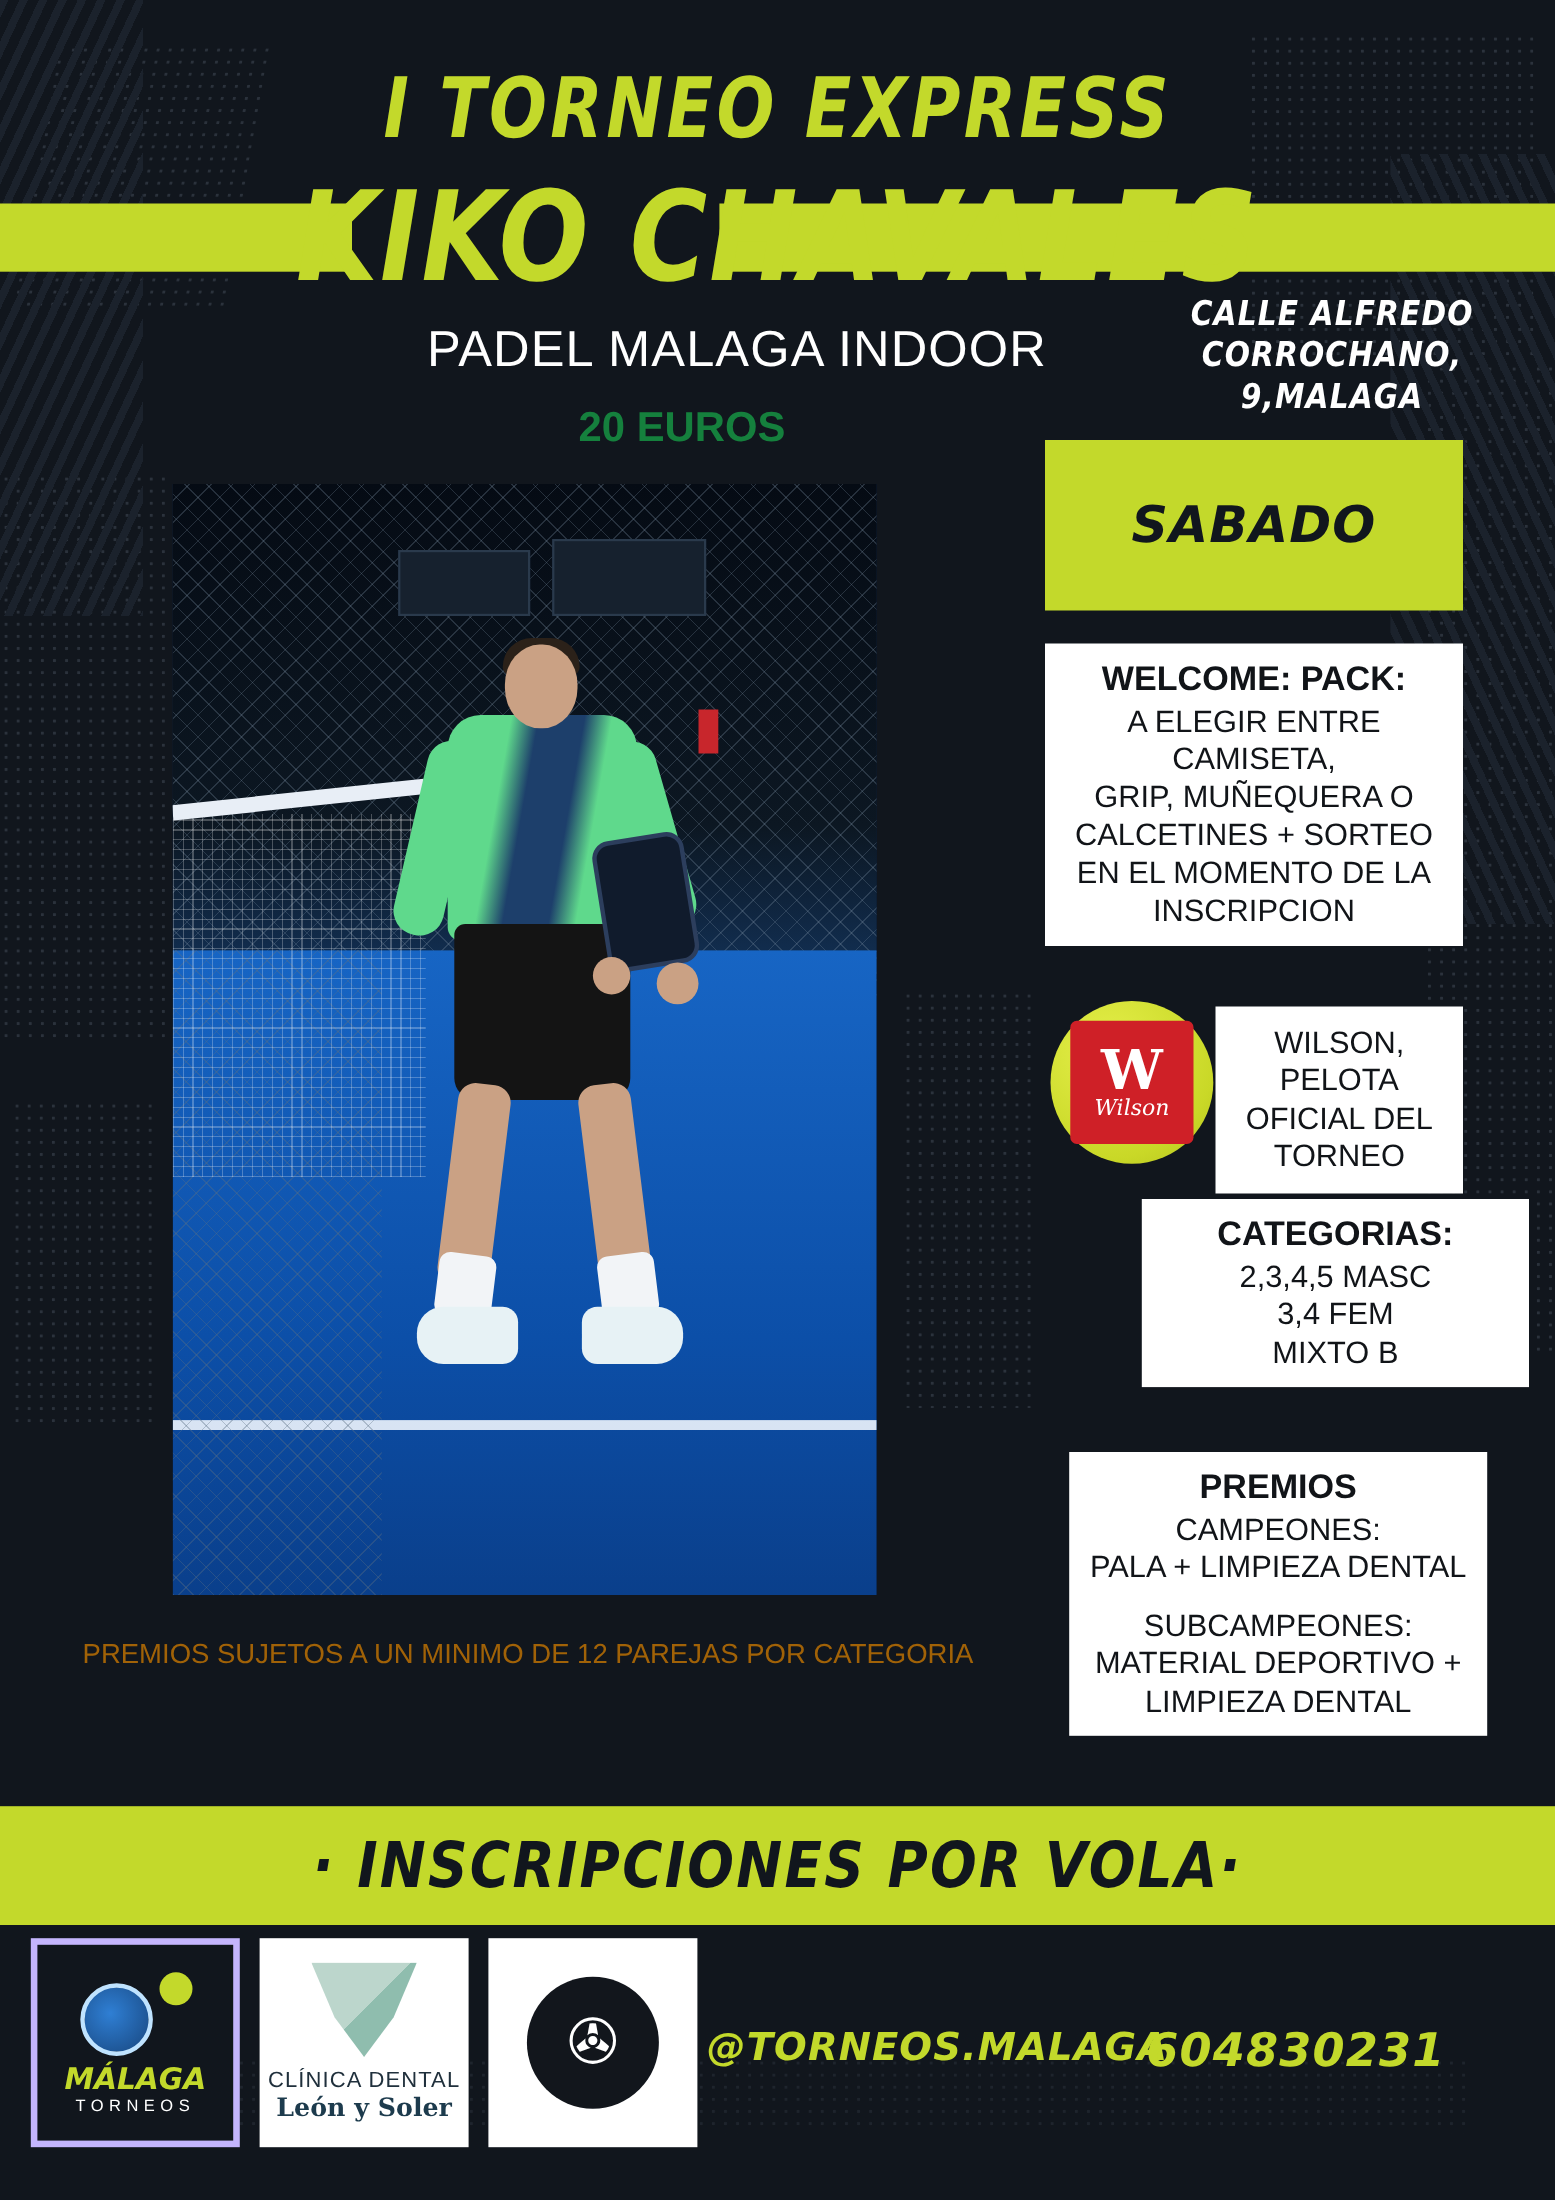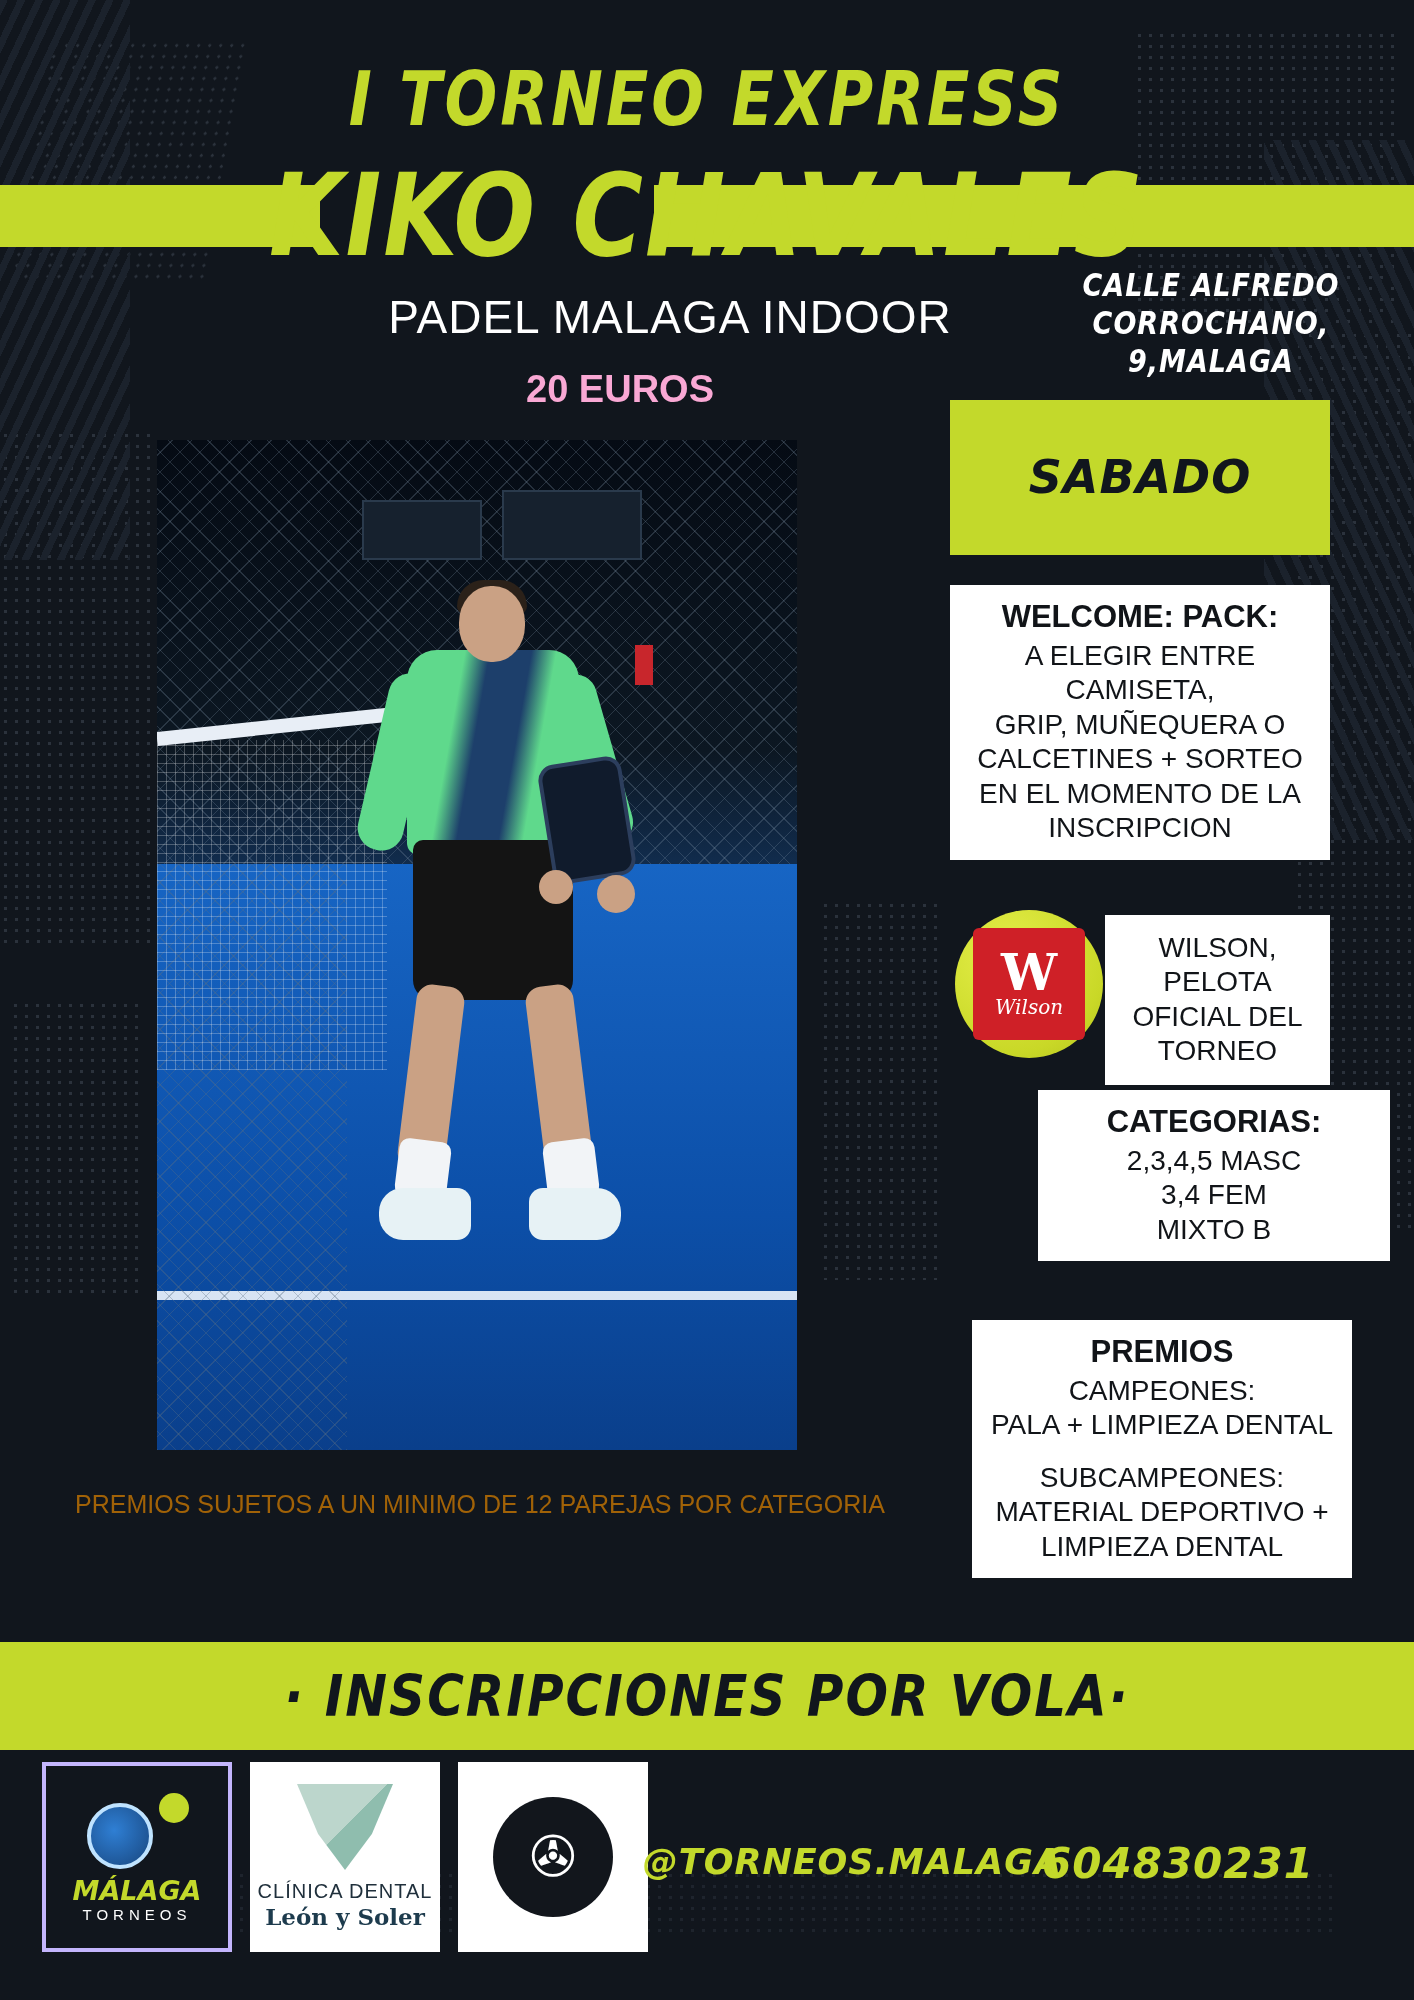--- a/index.html
+++ b/index.html
@@ -73,21 +73,21 @@
   }
   .subtitle {
     position: absolute; top: 290px; left: 300px; width: 740px;
     text-align: center;
     font-size: 46px; color: #ffffff; font-weight: 400;
     letter-spacing: 1px;
   }
   .price {
     position: absolute; top: 368px; left: 300px; width: 640px;
     text-align: center;
-    font-size: 38px; color: #f9a8d4; font-weight: 700;
+    font-size: 38px; color: #15803d; font-weight: 700;
   }
   .address {
     position: absolute; top: 275px; right: 58px; width: 290px;
     text-align: center;
     font-family: "DejaVu Sans", sans-serif;
     font-weight: 700; font-style: italic;
     font-size: 27px; line-height: 1.22; color: #ffffff;
     letter-spacing: 1px;
     transform: scaleY(1.15);
   }
@@ -204,21 +204,21 @@
   .insc-text {
     font-family: "DejaVu Sans", sans-serif; font-weight: 700; font-style: italic;
     font-size: 50px; letter-spacing: 2px; color: #11161d; transform: scaleY(1.15);
   }
   .sponsors { position: absolute; left: 28px; bottom: 48px; display: flex; gap: 18px; }
   .sp {
     width: 190px; height: 190px; background: #fff; display: flex;
     flex-direction: column; align-items: center; justify-content: center;
     color: #20303c; text-align: center;
   }
-  .sp-malaga { background: #11161d; border: 4px solid #c4b5fd; margin-left: 14px; }
+  .sp-malaga { background: #11161d; border: 6px solid #c4b5fd; }
   .ml-logo-wrap { position: relative; width: 112px; height: 78px; }
   .ml-ball { position: absolute; right: 4px; top: 2px; width: 30px; height: 30px; border-radius: 50%; background: #c3d92b; }
   .ml-racket { position:absolute; left: 6px; top: 12px; width: 66px; height: 66px; border-radius: 50%;
                background: radial-gradient(circle at 40% 40%, #2f7fd4, #18467e); border: 4px solid #bfe3ff; }
   .ml-name { color: #c3d92b; font-family: "DejaVu Sans", sans-serif; font-weight: 700; font-style: italic; font-size: 27px; margin-top: 6px; }
   .ml-sub  { color: #ffffff; font-size: 15px; letter-spacing: 5px; }
   .dental-mark {
     width: 96px; height: 86px;
     background: linear-gradient(135deg,#bcd6cc 0 50%, #8fbdae 50% 100%);
     clip-path: polygon(0 0, 100% 0, 78% 58%, 50% 100%, 22% 58%);

